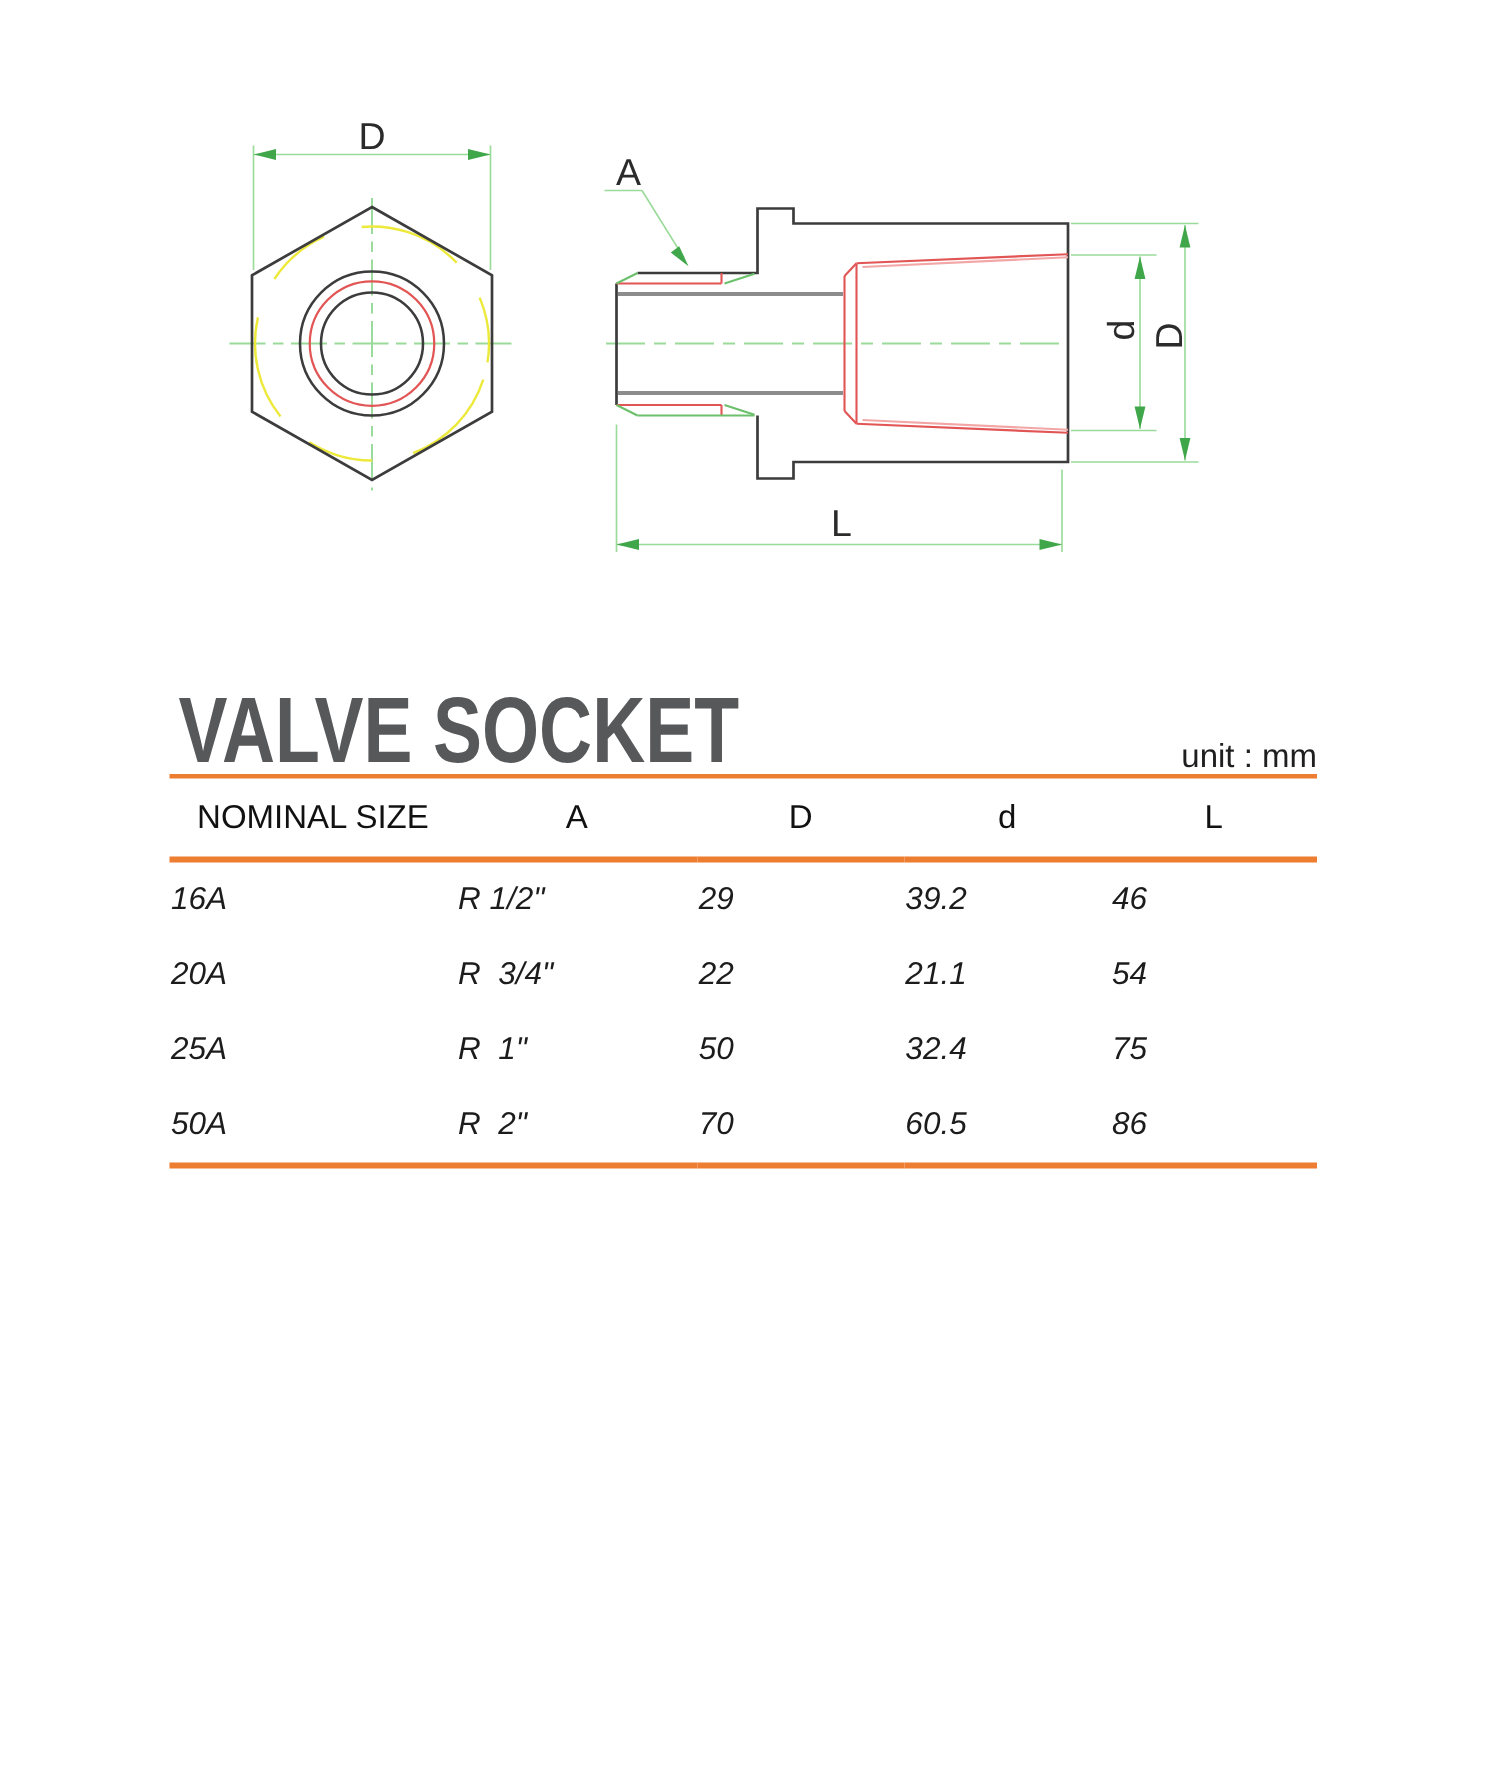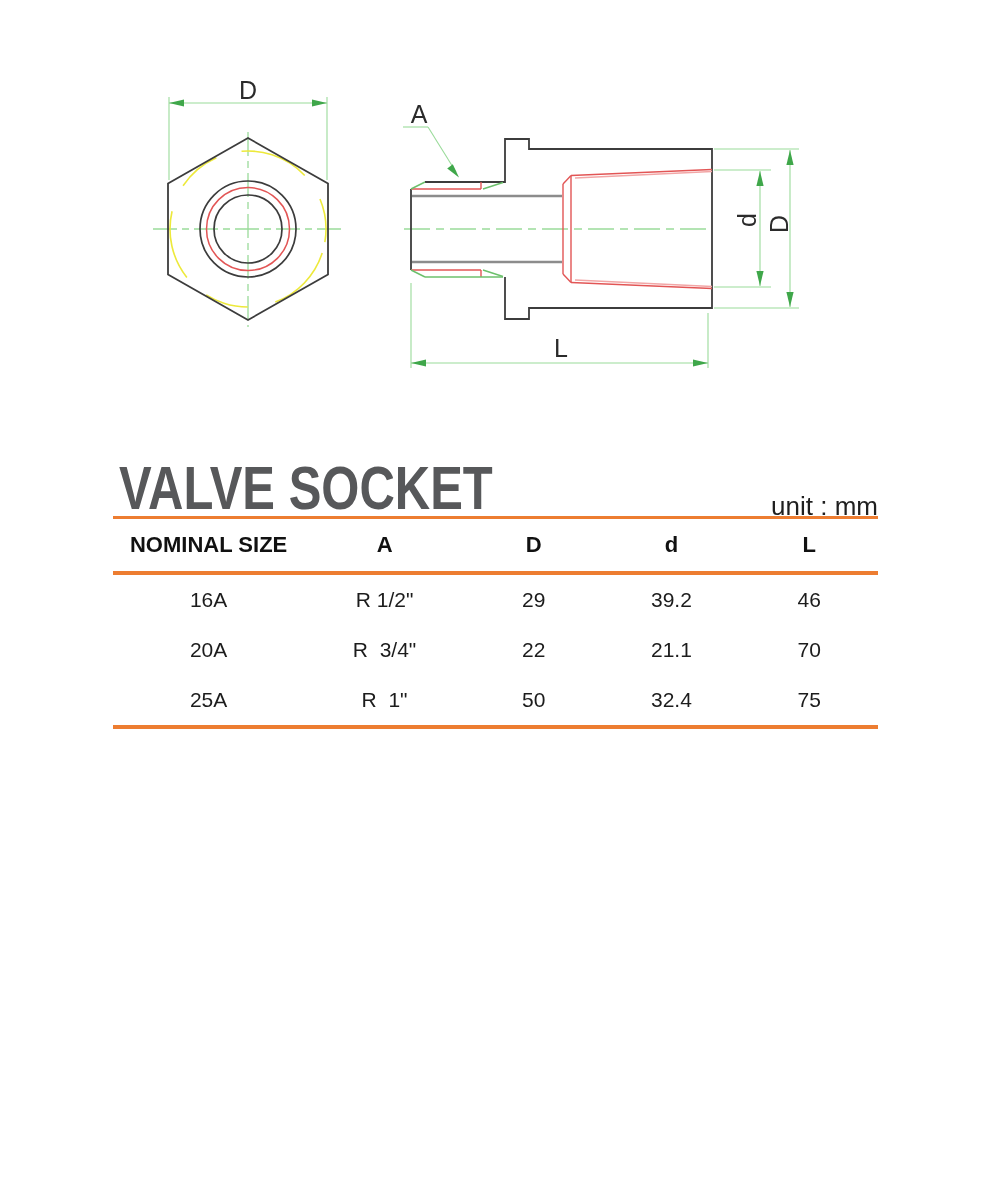--- a/index.html
+++ b/index.html
@@ -9,42 +9,42 @@
   }
   .drawing-svg{position:absolute;top:0;left:0;}
   .dim-label{font-family:"Liberation Sans",sans-serif;font-size:25px;fill:#2b2b2b;}
   .page-title{
     position:absolute;top:457px;left:119px;margin:0;
     font-size:62px;font-weight:bold;color:#57585A;line-height:1;
     letter-spacing:0px;transform:scaleX(0.79);transform-origin:left top;
     white-space:nowrap;
   }
   .unit-label{
-    position:absolute;top:491px;right:114px;font-size:26px;color:#1f1f1f;
+    position:absolute;top:491px;right:114px;font-size:22px;color:#1f1f1f;
   }
   .rule-top{
     position:absolute;top:516px;left:113px;width:765px;height:3px;
     background:var(--accent,#ED7D31);
   }
   .spec-table-wrap{position:absolute;top:519px;left:113px;width:765px;}
   table.spec{
     width:100%;border-collapse:collapse;table-layout:fixed;
     border-bottom:4px solid var(--accent,#ED7D31);
   }
   table.spec col.c1{width:25%;} table.spec col.c2{width:21%;}
   table.spec col.c3{width:18%;} table.spec col.c4{width:18%;}
   table.spec col.c5{width:18%;}
   table.spec th{
-    height:50px;font-size:22px;font-weight:bold;color:#111111;
+    height:50px;font-size:22px;font-weight:normal;color:#111111;
     text-align:center;vertical-align:middle;white-space:pre;
     border-bottom:4px solid var(--accent,#ED7D31);
   }
   table.spec td{
-    height:48px;font-size:21px;color:#1c1c1c;text-align:center;
-    vertical-align:middle;white-space:pre;
+    height:48px;font-size:21px;color:#1c1c1c;
+    vertical-align:middle;white-space:pre;font-style:italic;
   }
 </style>
 </head>
 <body>
 
 <div class="canvas">
 
   <svg class="drawing-svg" width="992" height="445" viewBox="0 0 992 445">
 
     <g>
@@ -167,26 +167,33 @@
             <td>R 1/2"</td>
             <td>29</td>
             <td>39.2</td>
             <td>46</td>
           </tr>
           <tr>
             <td>20A</td>
             <td>R  3/4"</td>
             <td>22</td>
             <td>21.1</td>
-            <td>70</td>
+            <td>54</td>
           </tr>
           <tr>
             <td>25A</td>
             <td>R  1"</td>
             <td>50</td>
             <td>32.4</td>
             <td>75</td>
           </tr>
+          <tr>
+            <td>50A</td>
+            <td>R  2"</td>
+            <td>70</td>
+            <td>60.5</td>
+            <td>86</td>
+          </tr>
         </tbody>
     </table>
   </div>
 
 </div>
 
 </body></html>

